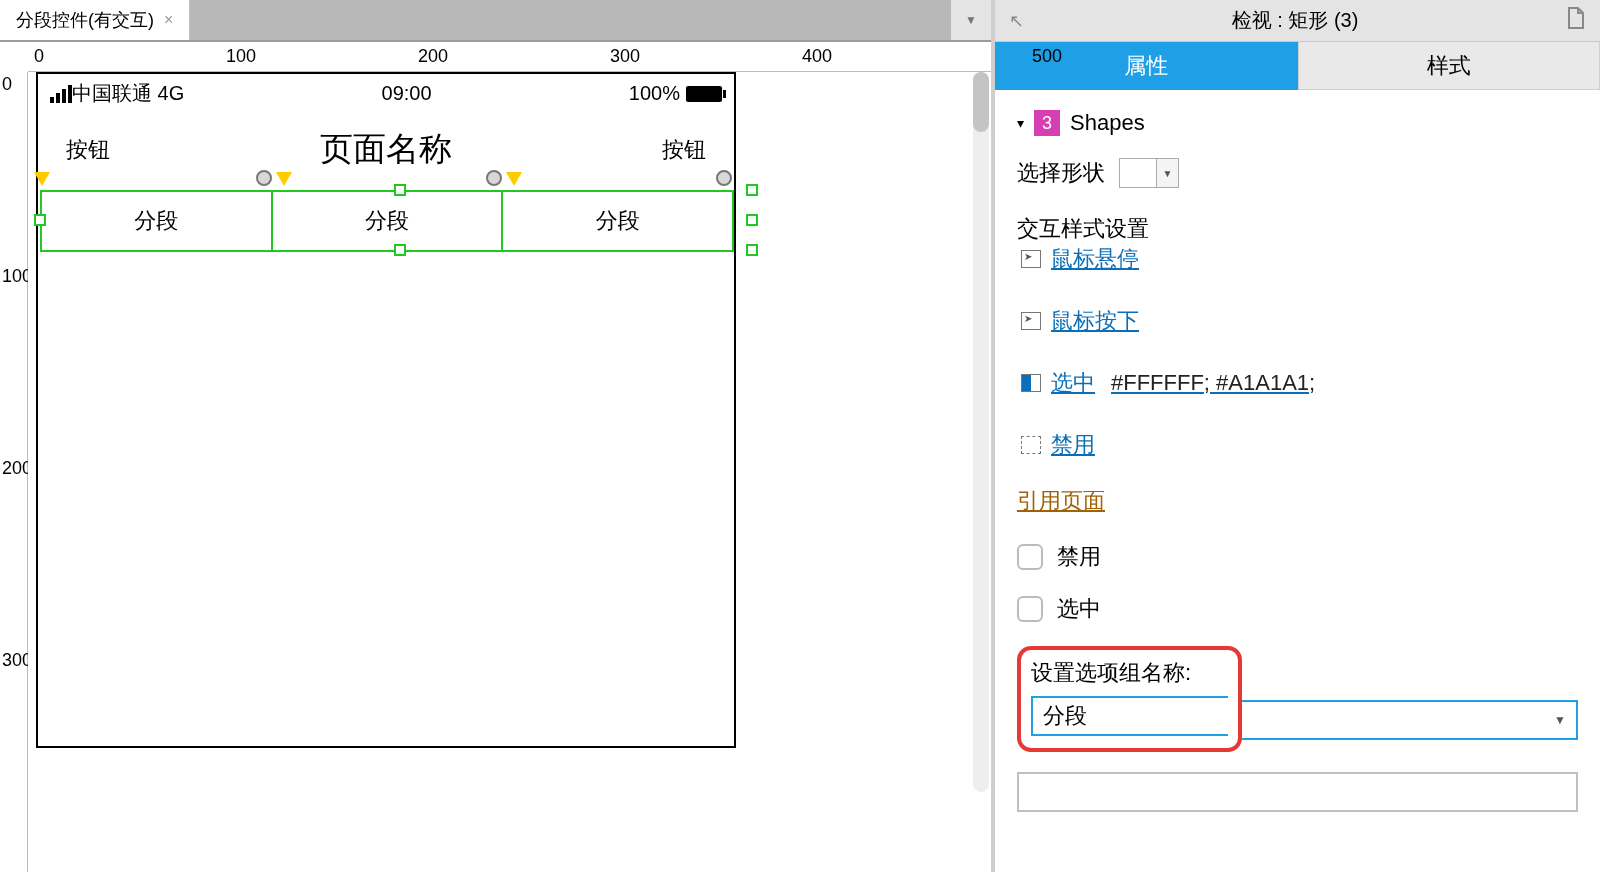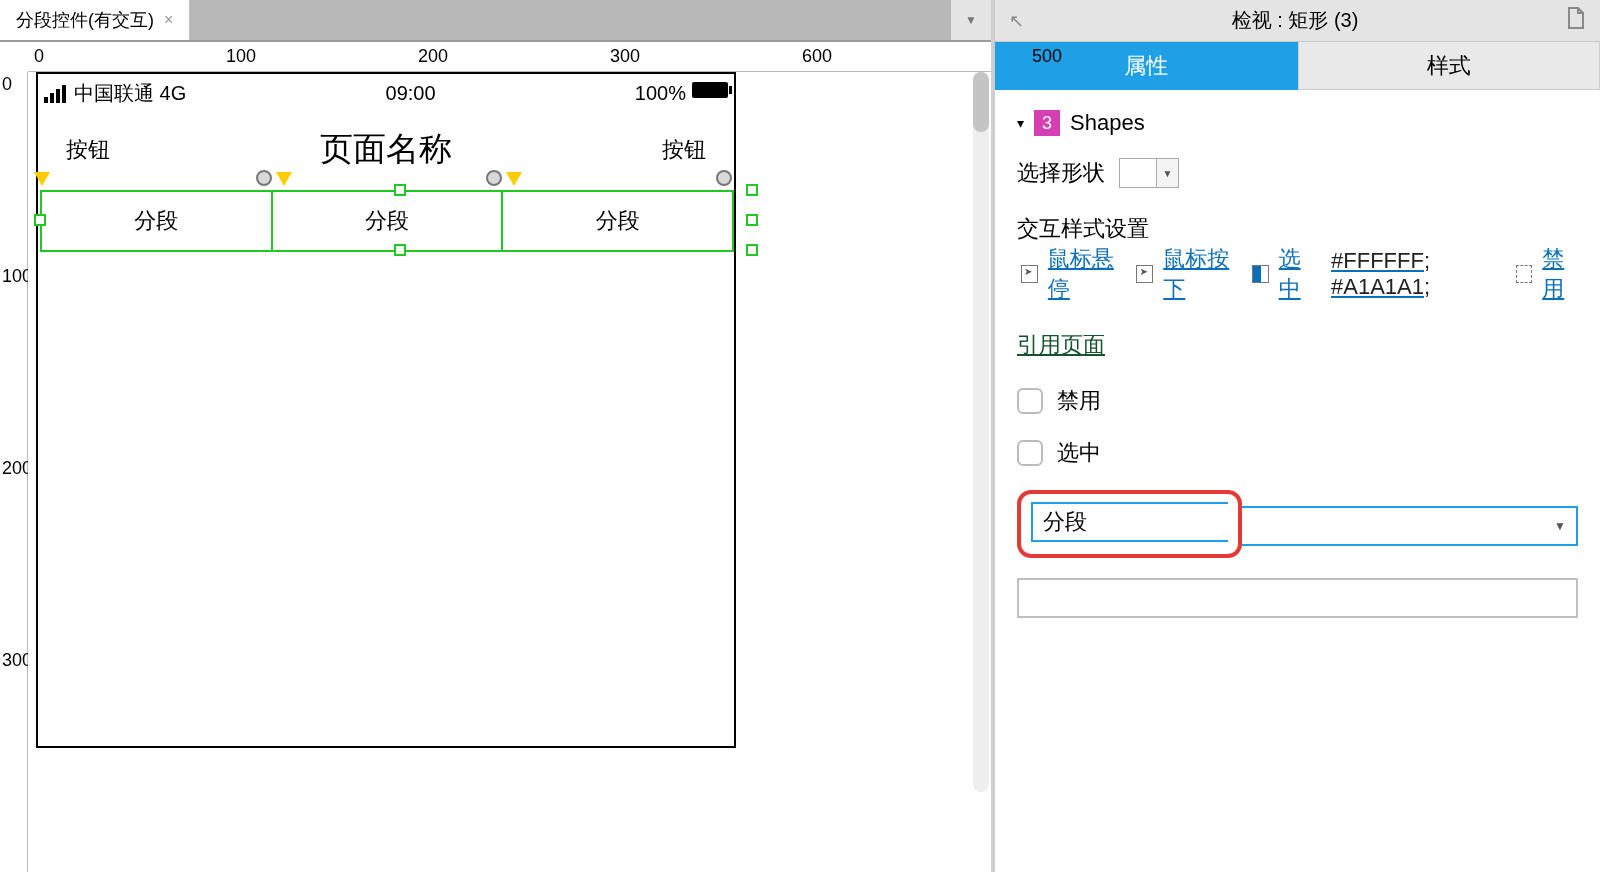--- a/index.html
+++ b/index.html
@@ -18,29 +18,29 @@
 
 .ruler-h { position: absolute; top: 42px; left: 28px; right: 0; height: 30px; background:#fff; border-bottom:1px solid #bbb; }
 .ruler-h .label { position:absolute; top:4px; font-size: 18px; }
 
 .ruler-v { position: absolute; top: 72px; left:0; bottom:0; width:28px; background:#fff; border-right:1px solid #bbb; }
 .ruler-v .label { position:absolute; left:2px; font-size:18px; writing-mode: horizontal-tb; }
 
 
 .page { position:absolute; top:72px; left:28px; right:0; bottom:0; background:#fff; overflow:hidden; }
 .device-frame { position:absolute; left:8px; top:0; width:700px; background:#fff; border:2px solid #000; }
-.status-bar { display:flex; align-items:center; padding:6px 6px; font-size:20px; gap:8px; }
+.status-bar { display:flex; align-items:center; padding:6px 12px; font-size:20px; }
 .status-bar .signal { display:flex; gap:2px; align-items:flex-end; }
 .status-bar .signal span { width:4px; background:#000; }
 .status-bar .signal span:nth-child(1){height:6px}
 .status-bar .signal span:nth-child(2){height:10px}
 .status-bar .signal span:nth-child(3){height:14px}
 .status-bar .signal span:nth-child(4){height:18px}
 .status-bar .time { flex:1; text-align:center; }
-.status-bar .batt { display:flex; align-items:flex-start; gap:6px; }
+.status-bar .batt { display:flex; align-items:center; gap:6px; }
 .batt-icon { width:36px; height:16px; background:#000; border-radius:2px; position:relative; }
 .batt-icon::after { content:""; position:absolute; right:-4px; top:4px; width:3px; height:8px; background:#000; }
 
 .navbar { display:flex; align-items:center; justify-content:space-between; padding:14px 28px; font-size:22px; }
 .navbar .title { font-size:33px; font-weight:500; }
 
 
 .segment-wrap { position:absolute; left:12px; top:118px; width:694px; }
 .segments { display:flex; border:2px solid #22c822; }
 .segments .seg { flex:1; text-align:center; padding:14px 0; font-size:22px; border-right:2px solid #22c822; background:#fff; }
@@ -79,29 +79,29 @@
 
 .insp-body { padding:20px 22px; font-size:22px; overflow:auto; flex:1; }
 .shapes-row { display:flex; align-items:center; gap:10px; margin-bottom:22px; }
 .shapes-row .caret { font-size:14px; }
 .count-badge { background:#d63fb3; color:#fff; width:26px; height:26px; display:inline-flex; align-items:center; justify-content:center; font-size:18px; }
 .shape-select-row { display:flex; align-items:center; gap:14px; margin-bottom:26px; }
 .shape-swatch { width:38px; height:30px; border:1px solid #aaa; background:#fff; }
 .shape-dd { width:22px; height:30px; border:1px solid #aaa; border-left:none; display:flex; align-items:center; justify-content:center; font-size:10px; color:#555; background:#f4f4f4; }
 
 .section-title { font-size:22px; }
-.style-links { display:flex; flex-direction:row; gap:16px; padding-left:4px; margin-bottom:26px; }
+.style-links { display:flex; flex-direction:column; gap:32px; padding-left:4px; margin-bottom:26px; }
 .style-links a { color:#0a6fb8; text-decoration:underline; display:flex; align-items:center; gap:10px; }
 .mini-icon { width:20px; height:18px; border:1px solid #777; background:#fff; position:relative; }
 .mini-icon.cursor::after { content:"➤"; position:absolute; font-size:10px; color:#555; left:2px; top:0; }
 .mini-icon.sel { background:linear-gradient(to right,#0a6fb8 50%,#fff 50%); }
 .mini-icon.dashed { border-style:dashed; }
 .sel-vals { color:#222; text-decoration:none; margin-left:6px; }
 
-.ref-link { color:#14532d; text-decoration:underline; font-size:22px; display:inline-block; margin-bottom:26px; }
+.ref-link { color:#a16207; text-decoration:underline; font-size:22px; display:inline-block; margin-bottom:26px; }
 
 .check-row { display:flex; align-items:center; gap:14px; margin-bottom:22px; }
 .check-row .box { width:26px; height:26px; border:2px solid #bbb; border-radius:6px; background:#fff; }
 
 .group-label-wrap { border:4px solid #e53935; border-radius:14px; padding:8px 10px 12px; display:inline-block; width:225px; margin-bottom:0; }
 .group-row { display:flex; align-items:center; }
 .field-label { font-size:22px; margin-bottom:8px; display:block; }
 .combo { height:40px; border:2px solid #1e9fe6; display:flex; align-items:center; padding:0 10px; font-size:22px; position:relative; flex:1; }
 .combo .arrow { position:absolute; right:10px; font-size:12px; color:#555; }
 
@@ -121,21 +121,21 @@
         <span class="close">×</span>
       </div>
       <div class="tab-dropdown">▼</div>
     </div>
 
     <div class="ruler-h">
       <span class="label" style="left:6px">0</span>
       <span class="label" style="left:198px">100</span>
       <span class="label" style="left:390px">200</span>
       <span class="label" style="left:582px">300</span>
-      <span class="label" style="left:774px">600</span>
+      <span class="label" style="left:774px">400</span>
       <span class="label" style="left:1004px">500</span>
     </div>
 
     <div class="ruler-v">
       <span class="label" style="top:2px">0</span>
       <span class="label" style="top:194px">100</span>
       <span class="label" style="top:386px">200</span>
       <span class="label" style="top:578px">300</span>
     </div>
 
@@ -246,20 +246,21 @@
         <span class="box"></span>
         <span>禁用</span>
       </div>
       <div class="check-row">
         <span class="box"></span>
         <span>选中</span>
       </div>
 
       <div class="group-row">
         <div class="group-label-wrap">
+          <span class="field-label">设置选项组名称:</span>
           <div class="combo" style="border-right:none">
             <span>分段</span>
           </div>
         </div>
         <div style="flex:1; align-self:flex-end; padding-bottom:12px;">
           <div class="combo" style="border-left:none">
             <span class="arrow">▼</span>
           </div>
         </div>
       </div>

